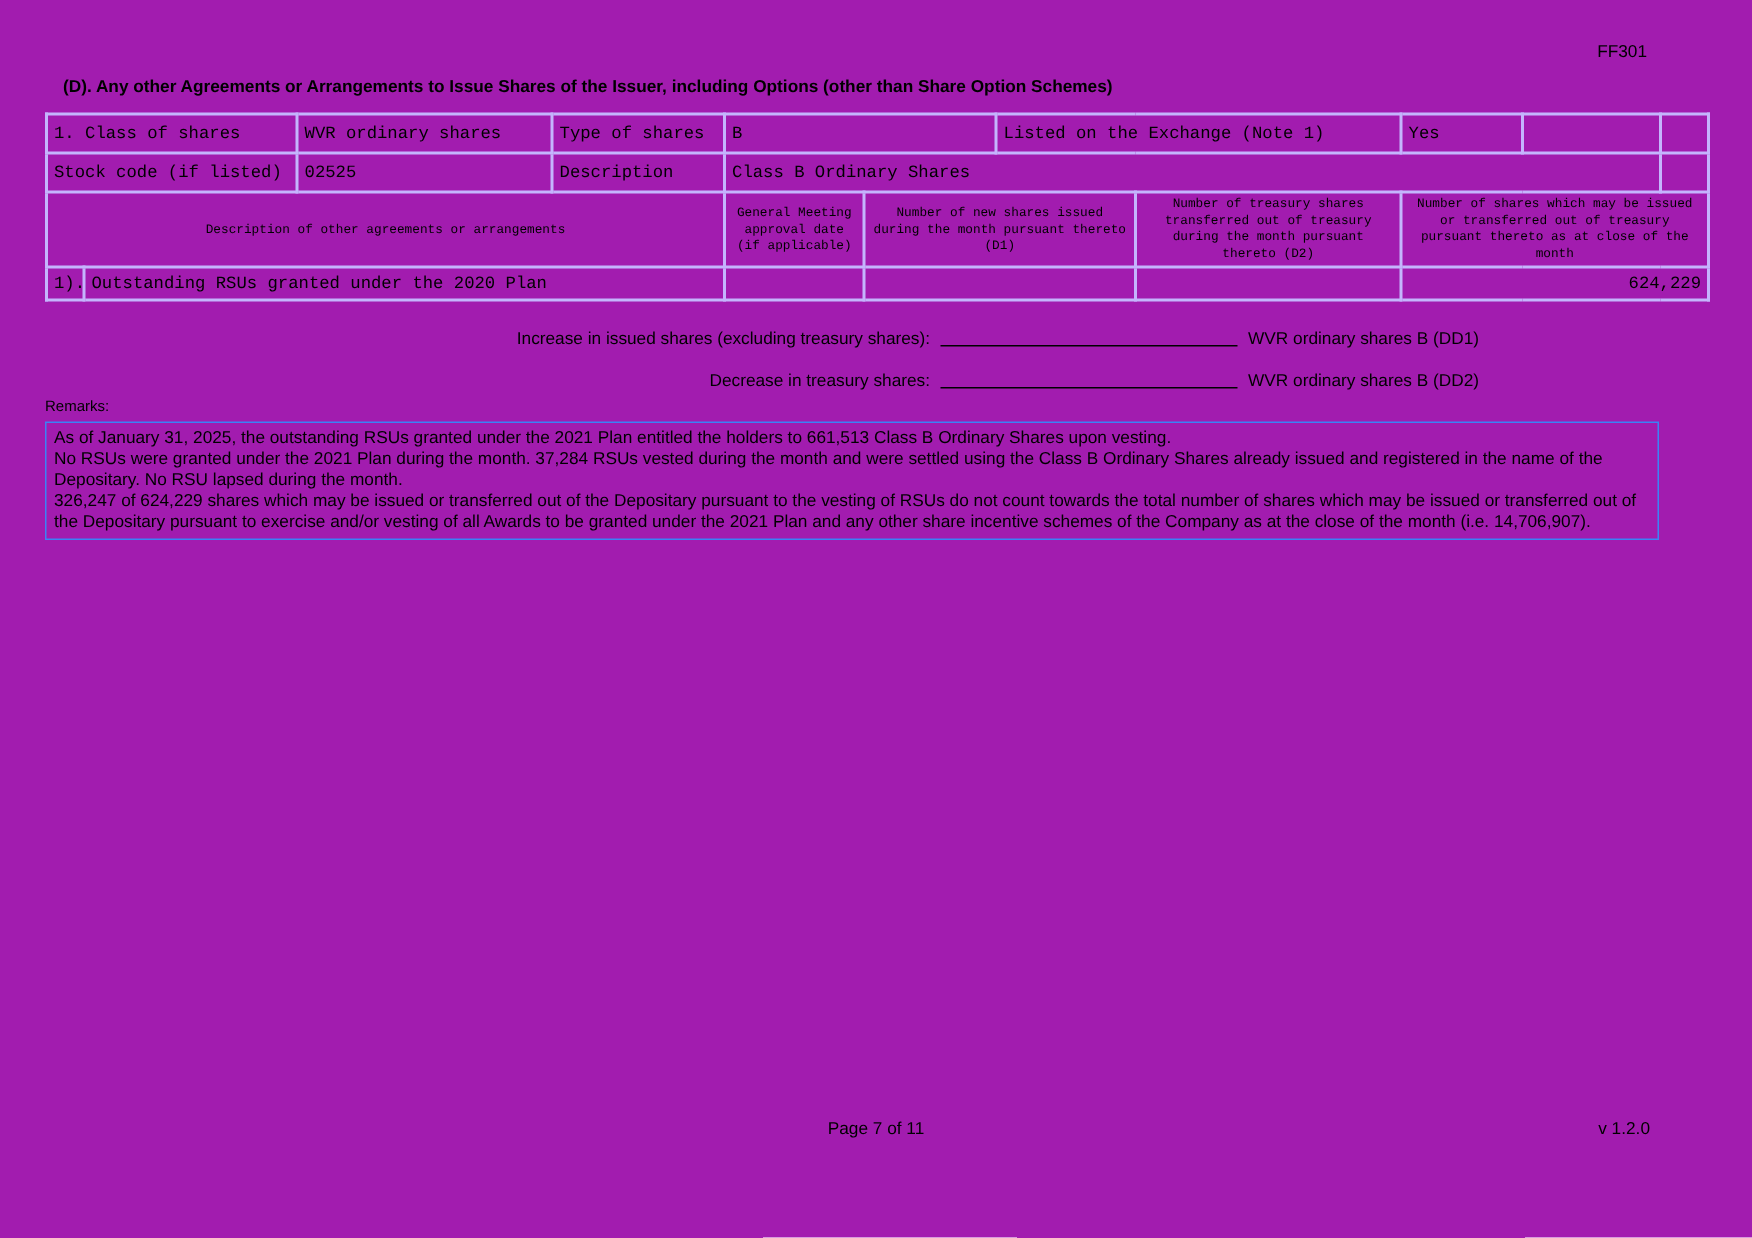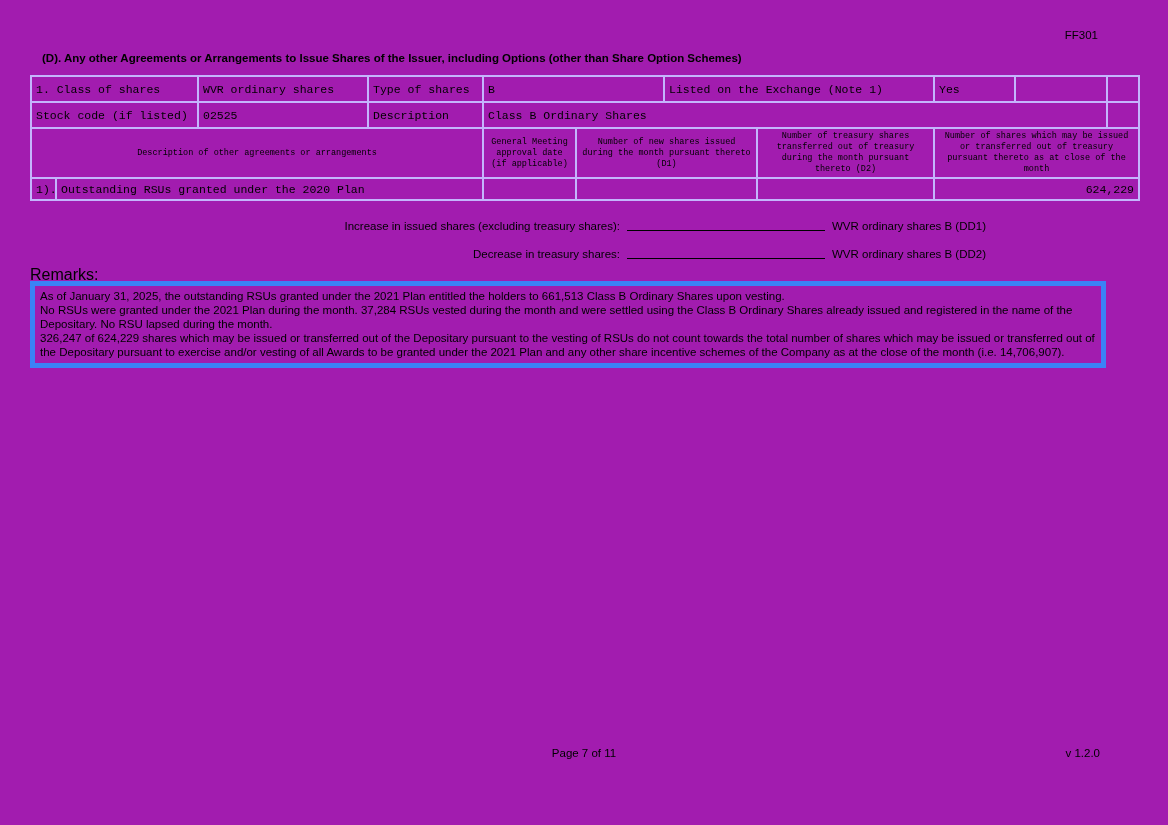--- a/index.html
+++ b/index.html
@@ -87,28 +87,28 @@
     margin:0 7px 1px 7px;
     border-bottom:1px solid #000;
     height:15px;
     display:inline-block;
   }
   .movement-suffix { white-space:nowrap; }
   .remarks-label {
     position:absolute;
     left:30px;
     top:266px;
-    font-size:16px;
+    font-size:10px;
   }
   .remarks-box {
     position:absolute;
     left:30px;
     top:281px;
     width:1076px;
-    border:5px solid #3b82f6;
+    border:1px solid #3b82f6;
     padding:3px 5px 4px 5px;
     font-size:11.5px;
     line-height:1.22;
   }
   .remarks-box p + p { }
   .footer-page {
     position:absolute;
     top:747px;
     left:0;
     width:1168px;

